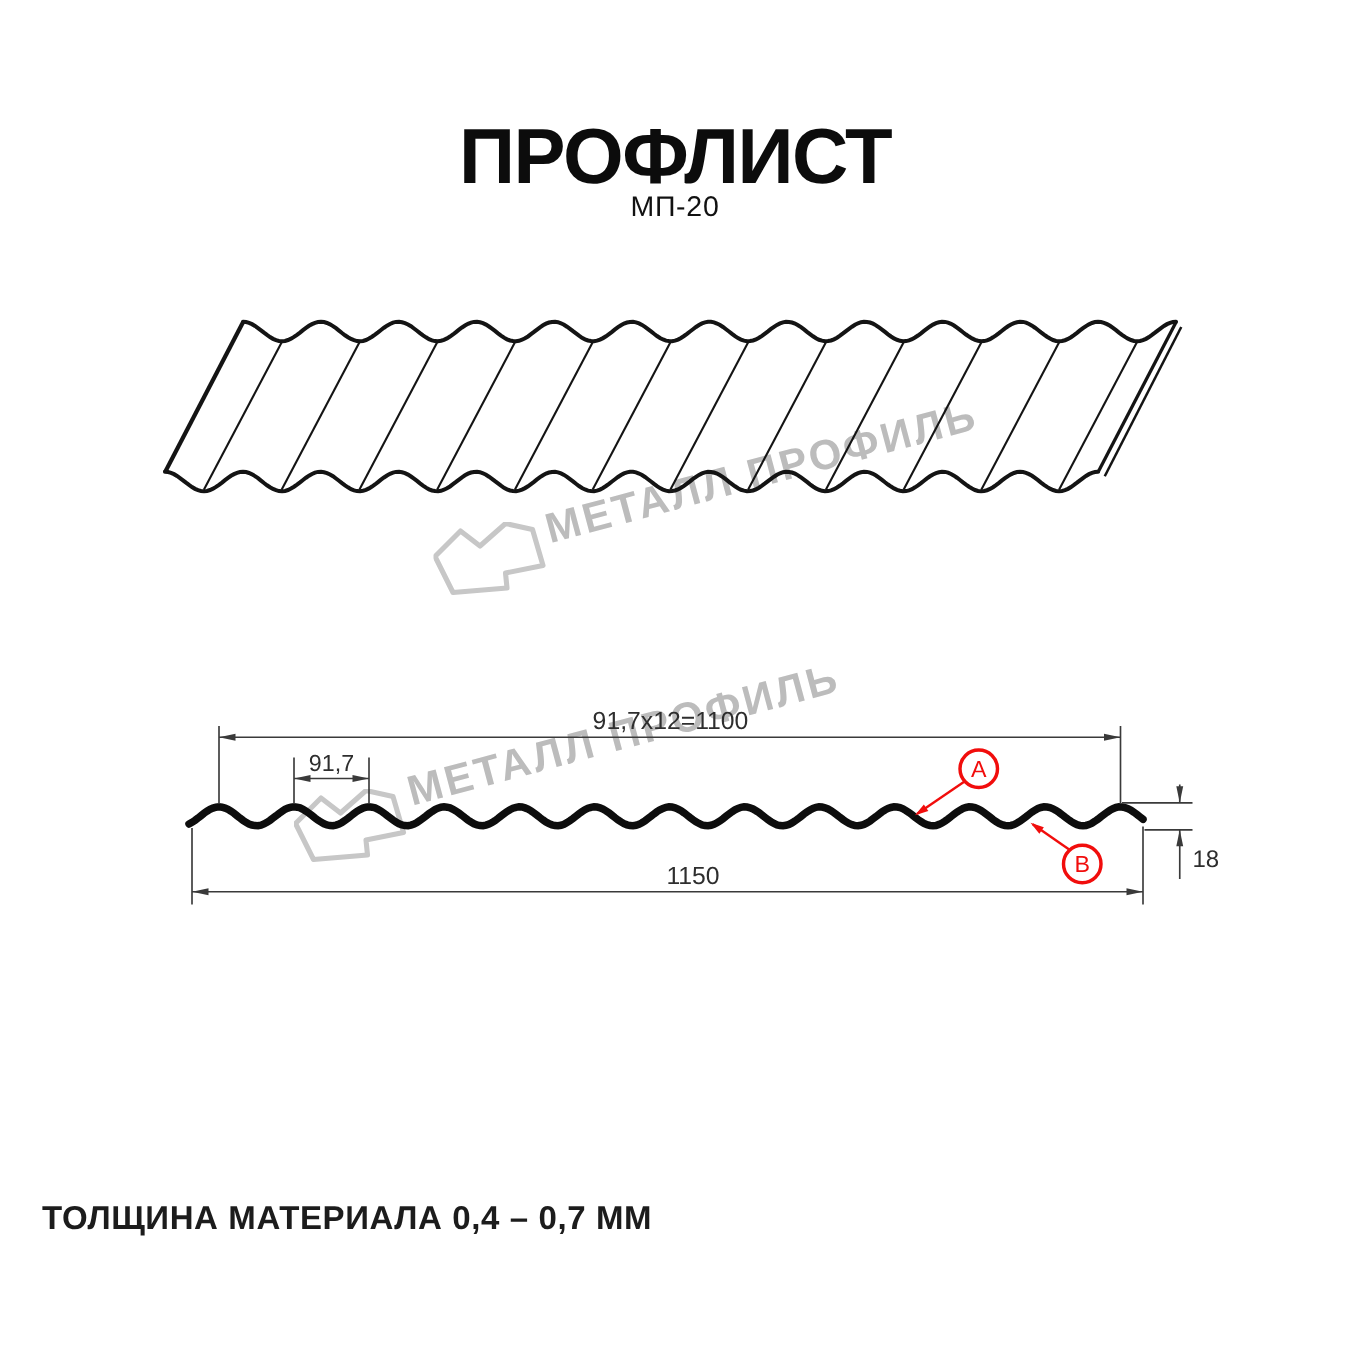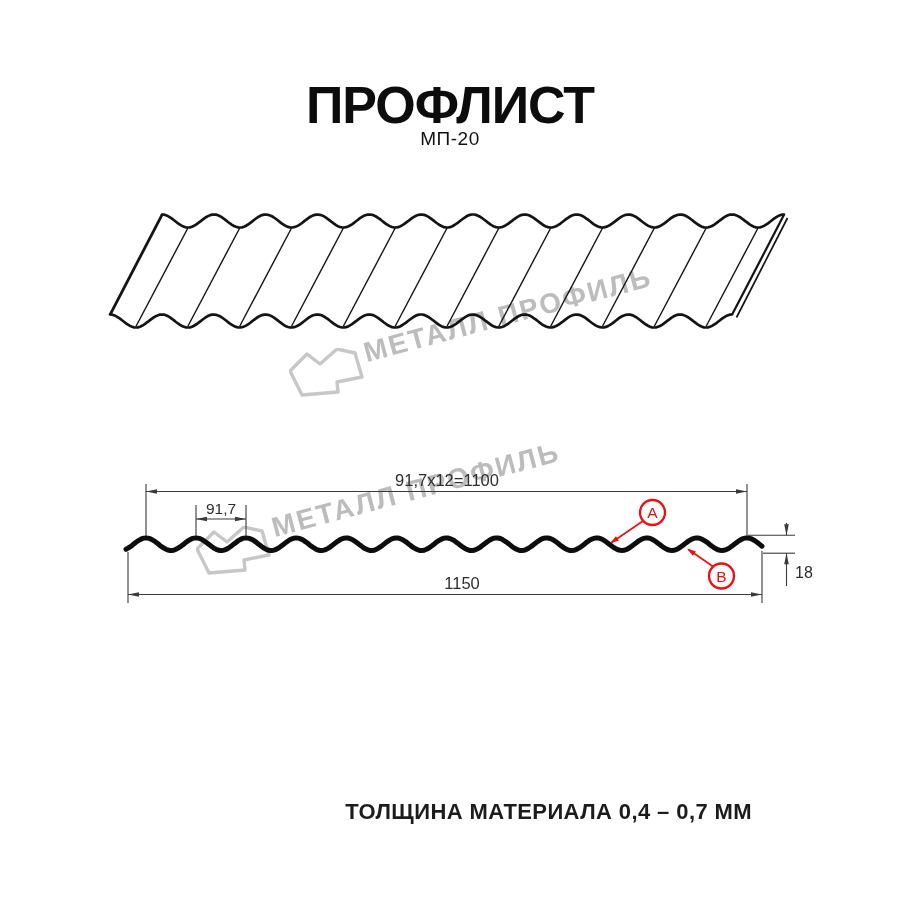--- a/index.html
+++ b/index.html
@@ -11,22 +11,22 @@
 
   .title{
     position:absolute;top:79px;left:0;width:900px;text-align:center;z-index:3;
     font-size:52px;font-weight:800;letter-spacing:-1px;color:#0c0c0c;line-height:1;
   }
   .subtitle{
     position:absolute;top:129px;left:0;width:900px;text-align:center;z-index:3;
     font-size:19px;font-weight:500;letter-spacing:.5px;color:#111;line-height:1;
   }
   .footer-note{
-    position:absolute;top:799px;left:0;width:752px;text-align:right;z-index:3;
-    font-size:22px;font-weight:600;letter-spacing:.4px;color:#1c1c1c;line-height:1.2;
+    position:absolute;top:799px;left:0;width:752px;text-align:left;z-index:3;
+    font-size:22px;font-weight:600;letter-spacing:.4px;color:#1c1c1c;line-height:1.2;padding-left:28px;
   }
 
   .wm{position:absolute;z-index:1;}
   .wm-text{
     position:absolute;white-space:nowrap;
     font-size:28px;font-weight:bold;letter-spacing:2px;color:#bcbcbc;
     transform:rotate(-15deg);transform-origin:0 100%;line-height:1;height:28px;
   }
   .wm-logo{position:absolute;}
 

